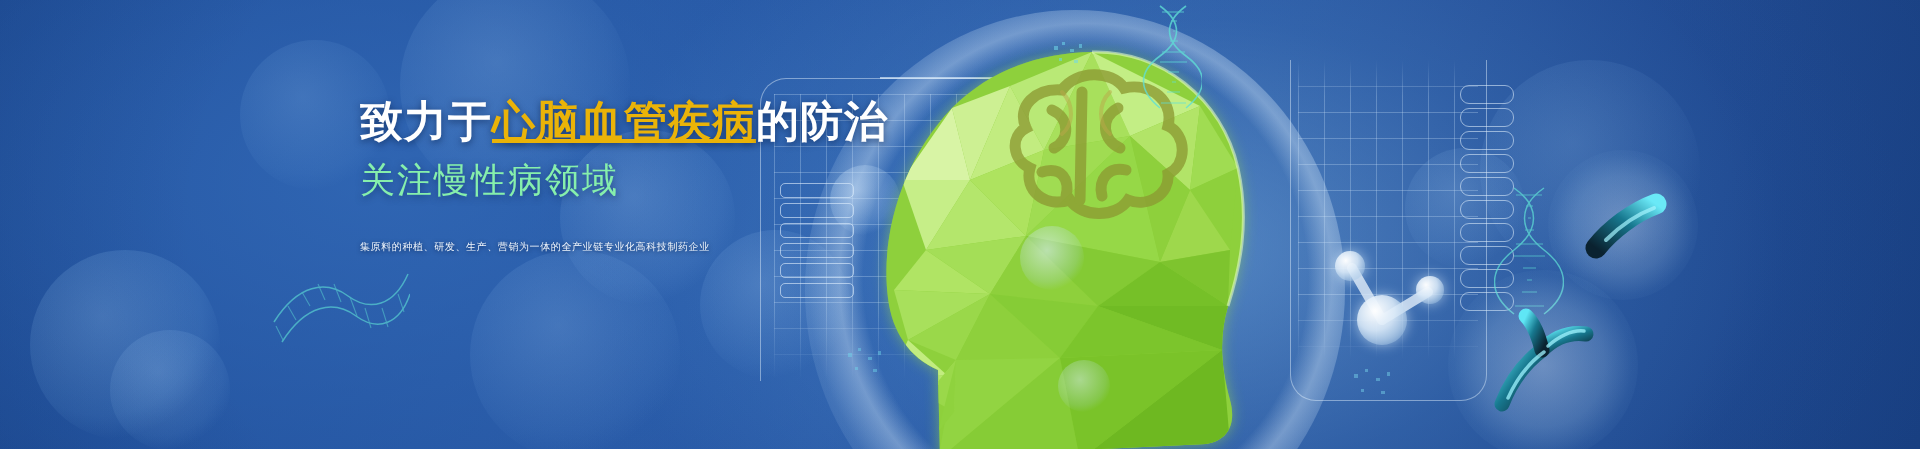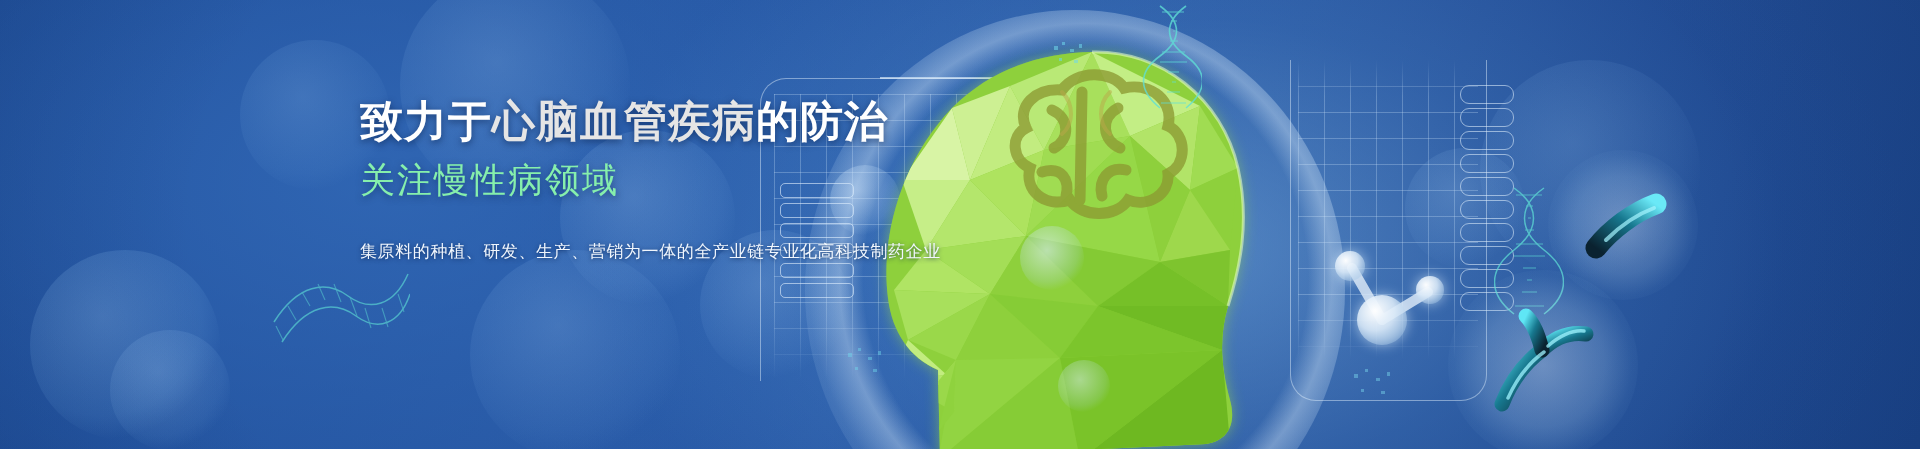--- a/index.html
+++ b/index.html
@@ -43,28 +43,28 @@
     border-radius:9px;height:17px;
   }
   .hud-tick{position:absolute;height:1.6px;background:rgba(225,240,252,0.65);}
   
   .copy{position:absolute;left:360px;top:96px;width:470px;}
   .headline{
     font-size:43px;font-weight:bold;letter-spacing:1px;line-height:1.18;
     color:#ffffff;white-space:nowrap;
     text-shadow:0 2px 7px rgba(6,28,70,0.60);
   }
-  .headline .accent{color:#e5e5e5;}
+  .headline .accent{color:#eab308;text-decoration:underline;}
   .subline{
     margin-top:10px;font-size:35px;font-weight:normal;letter-spacing:2px;
     color:#86efac;white-space:nowrap;
     text-shadow:0 2px 7px rgba(6,28,70,0.50);
   }
   .tagline{
-    margin-top:36px;font-size:17px;color:#f0f6fd;letter-spacing:0.6px;
+    margin-top:36px;font-size:10px;color:#f0f6fd;letter-spacing:0.6px;
     white-space:nowrap;text-shadow:0 1px 4px rgba(6,28,70,0.7);
   }
   
   .art{position:absolute;pointer-events:none;}
   .glowring{position:absolute;border-radius:50%;pointer-events:none;}
 </style>
 </head>
 <body>
 
 <div id="stage">

